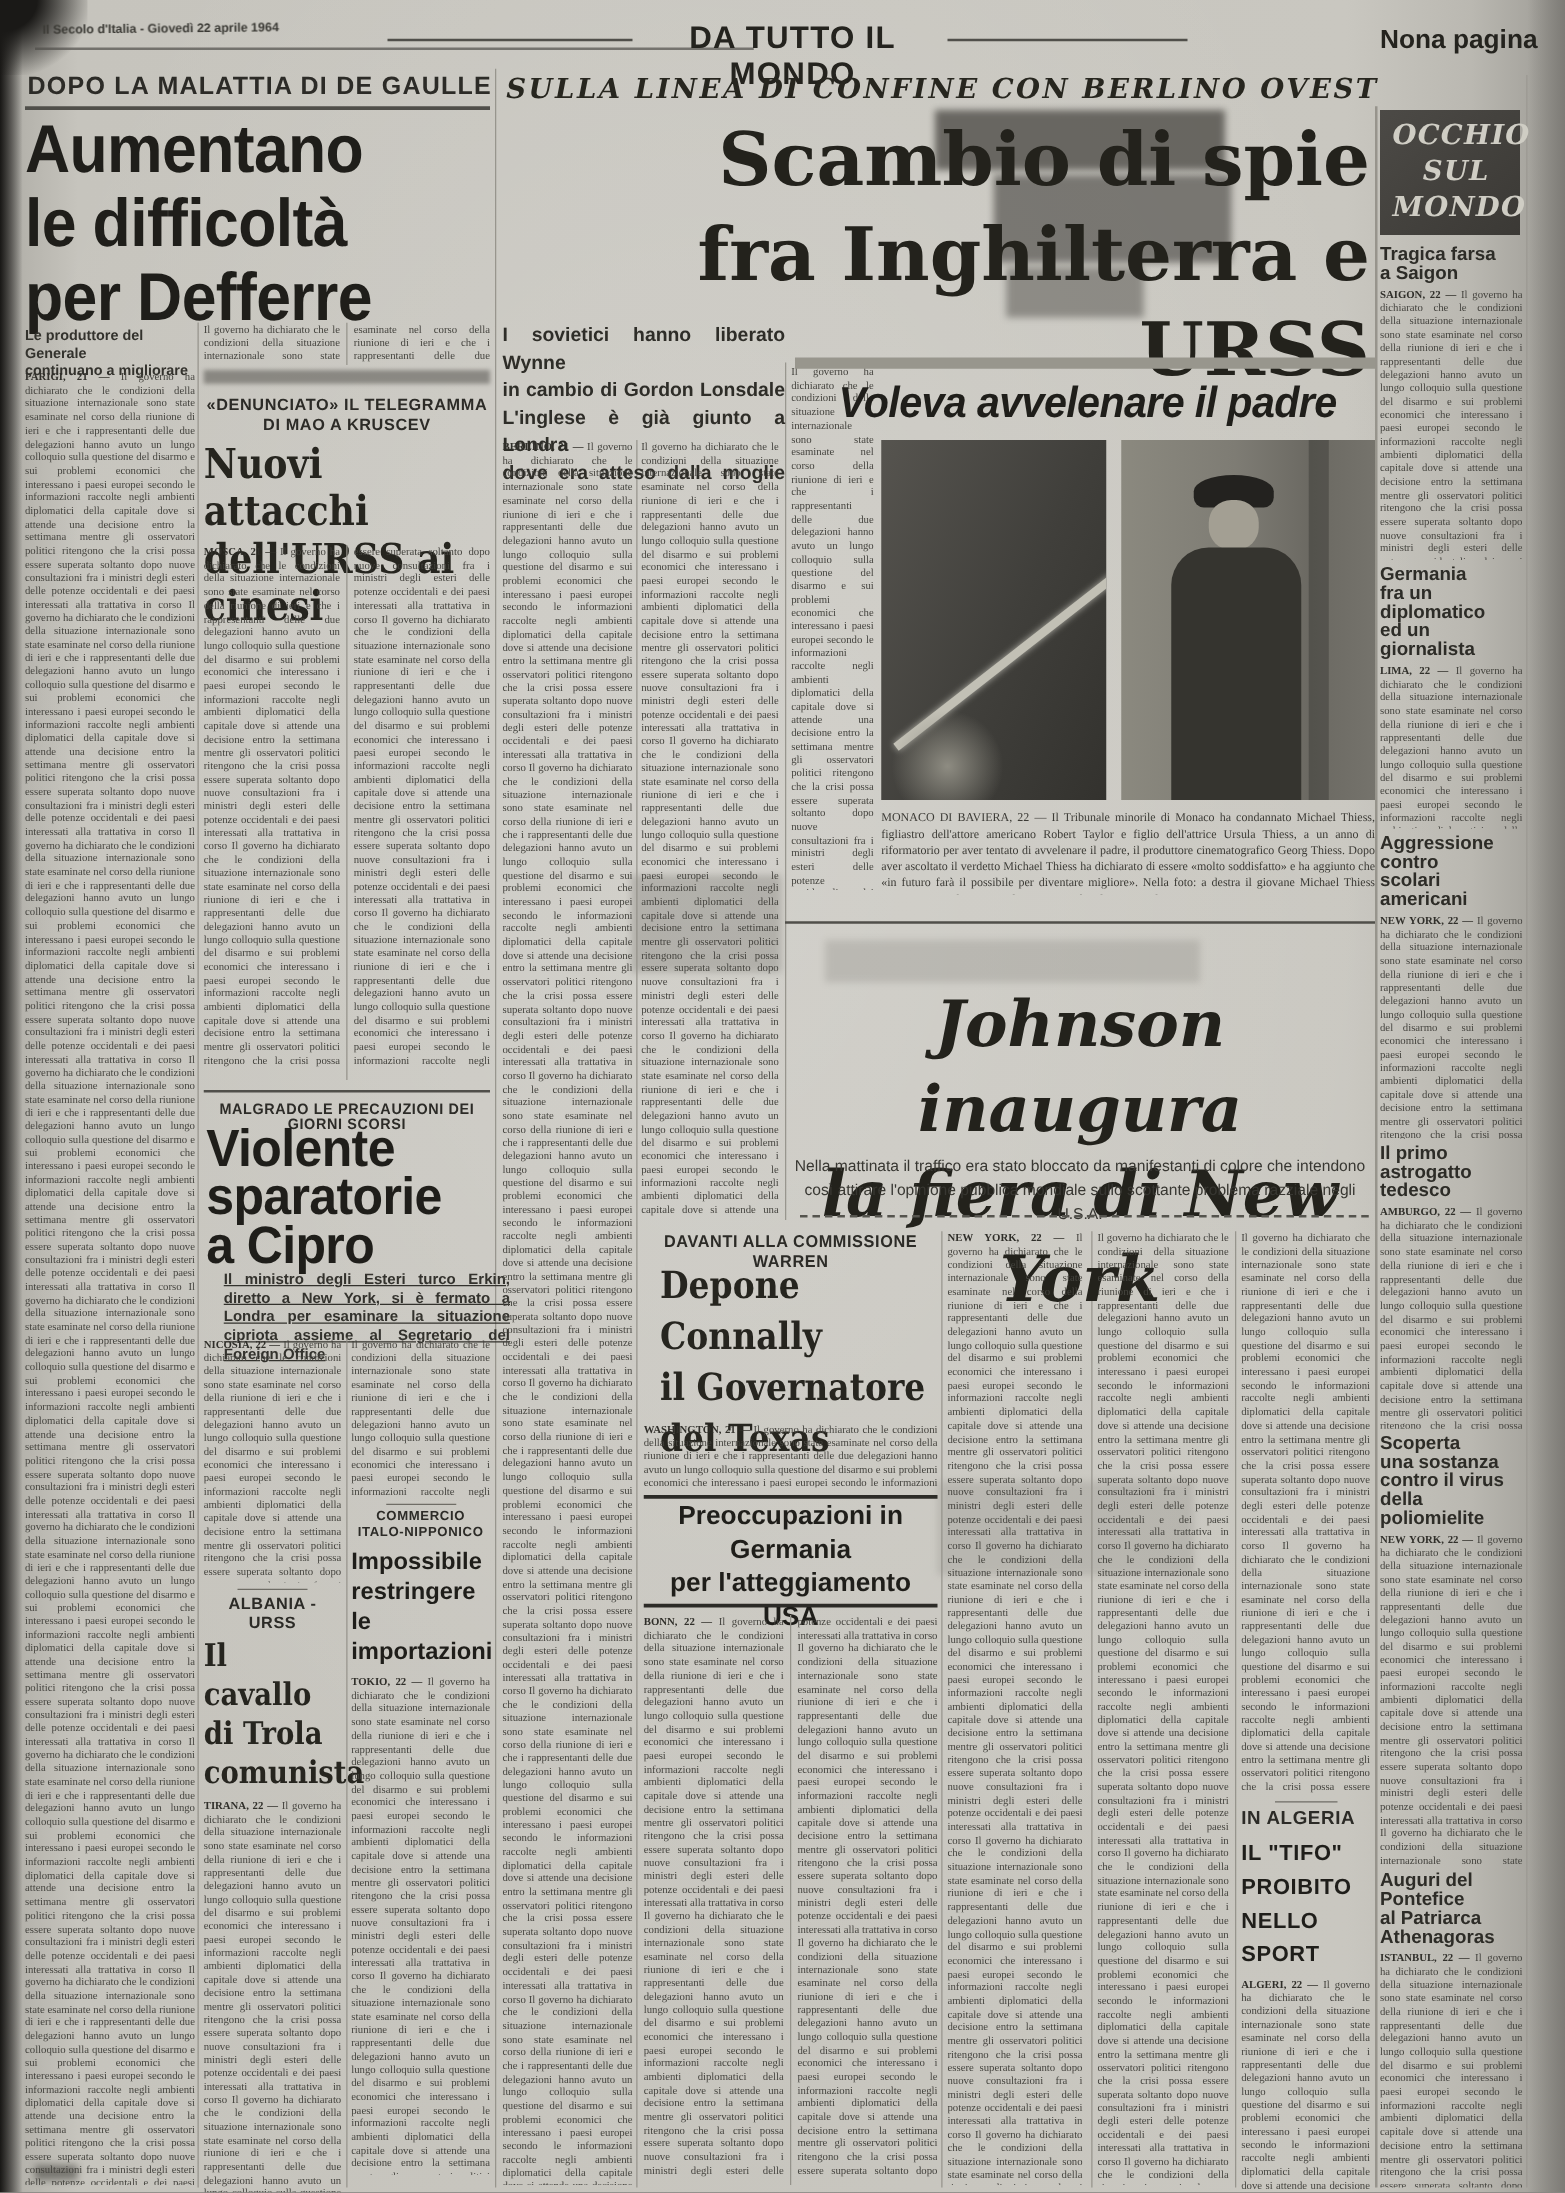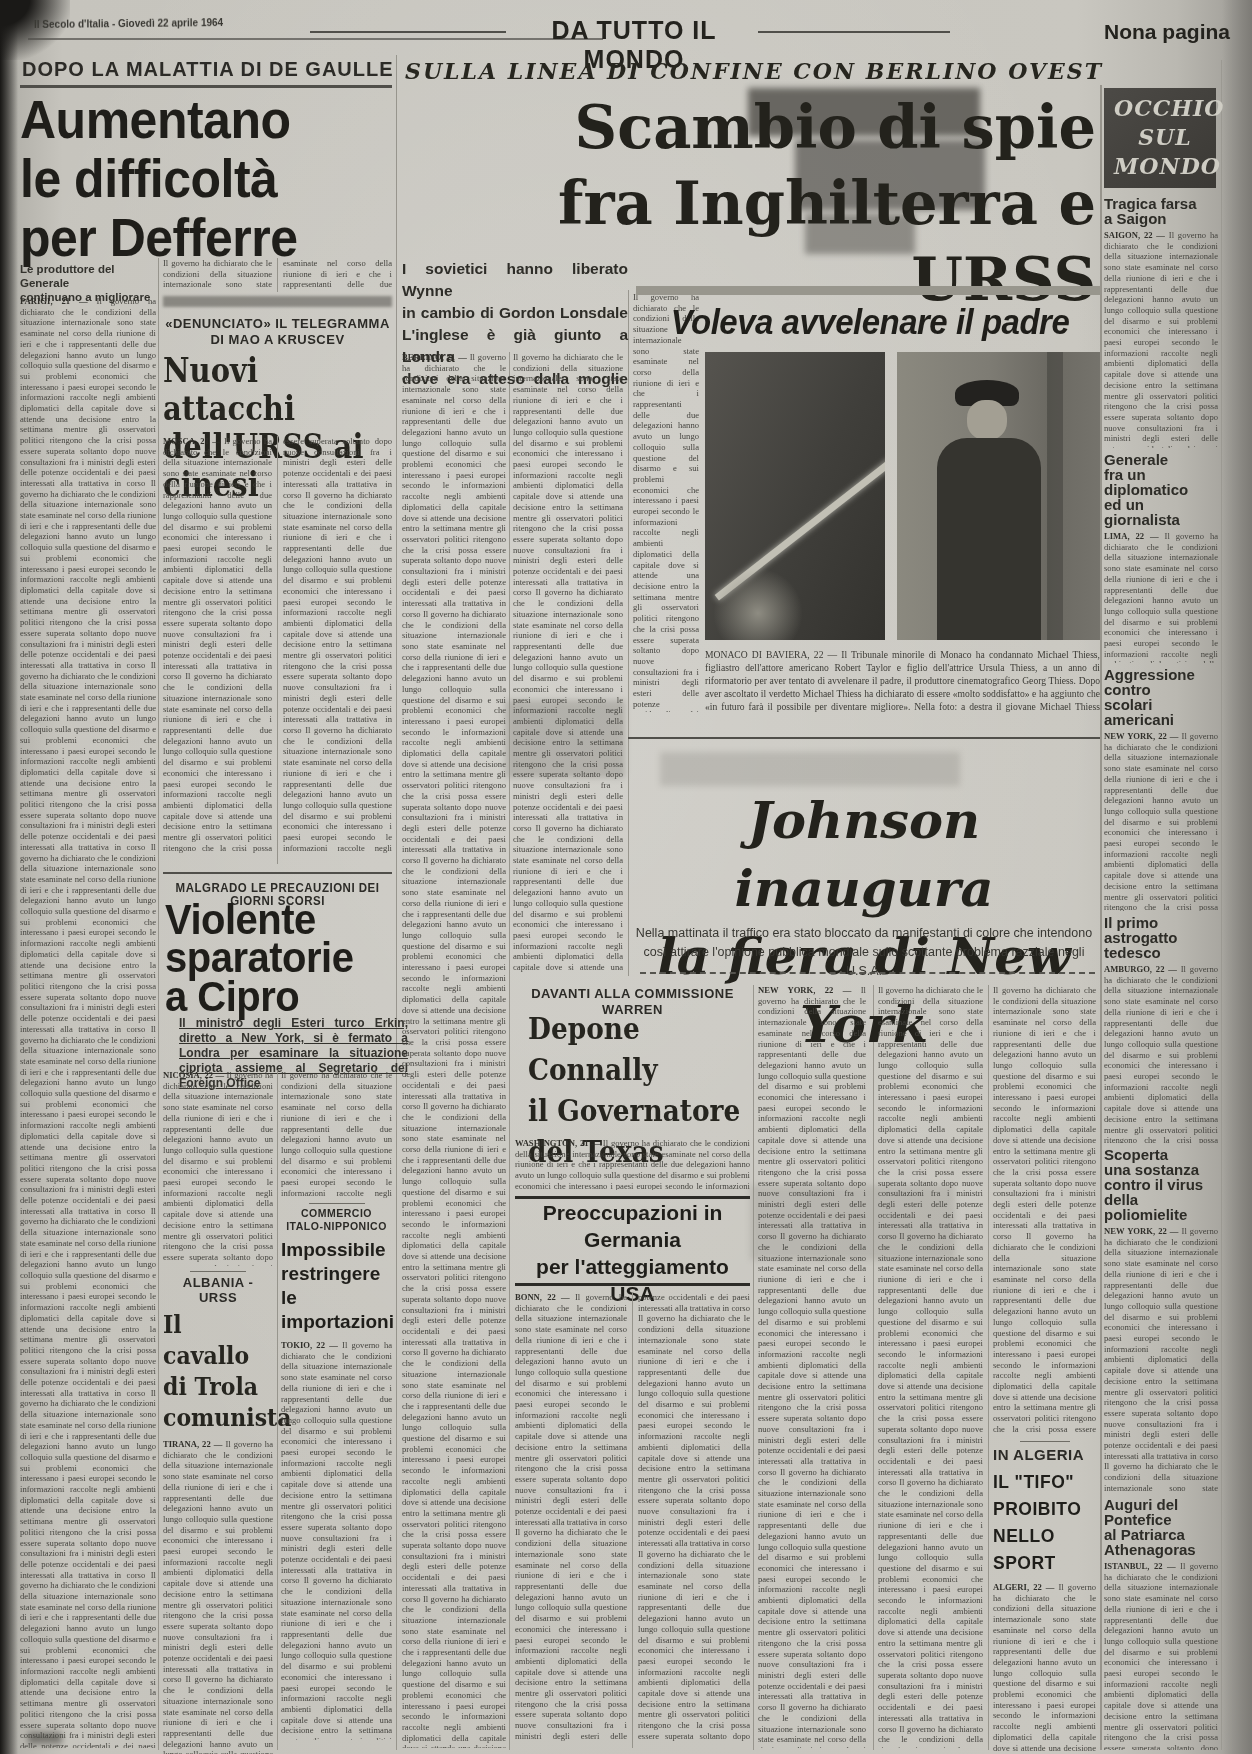--- a/index.html
+++ b/index.html
@@ -258,21 +258,21 @@
       <div>a Saigon</div>
     </div>
     <div class="body">
       <span class="dl">SAIGON, 22 —</span>
       <span> Il governo ha dichiarato che le condizioni della situazione internazionale sono state esaminate nel corso della riunione di ieri e che i rappresentanti delle due delegazioni hanno avuto un lungo colloquio sulla questione del disarmo e sui problemi economici che interessano i paesi europei secondo le informazioni raccolte negli ambienti diplomatici della capitale dove si attende una decisione entro la settimana mentre gli osservatori politici ritengono che la crisi possa essere superata soltanto dopo nuove consultazioni fra i ministri degli esteri delle potenze occidentali e dei paesi interessati alla trattativa in corso Il governo ha dichiarato che le condizioni della situazione internazionale sono state esaminate nel corso della riunione di ieri e che i rappresentanti delle due delegazioni hanno avuto un lungo colloquio sulla questione del disarmo e sui problemi economici che interessano i paesi europei secondo le informazioni raccolte negli ambienti diplomatici della capitale dove si attende una decisione entro la settimana mentre gli osservatori politici ritengono che la crisi possa essere superata soltanto dopo nuove consultazioni fra i ministri degli esteri delle potenze occidentali e dei paesi interessati alla trattativa in corso Il governo ha dichiarato che le condizioni della situazione internazionale sono state esaminate nel corso della riunione di ieri e che i rappresentanti delle due delegazioni hanno avuto un lungo colloquio sulla questione del disarmo e sui problemi economici che interessano i paesi europei secondo le informazioni raccolte negli ambienti diplomatici della capitale dove si attende una decisione entro la settimana mentre gli osservatori politici ritengono che la crisi possa essere superata soltanto dopo nuove consultazioni fra i ministri degli esteri delle potenze occidentali e dei paesi interessati alla trattativa in corso</span>
     </div>
   </div>
 
   <div class="sb-item" style="top:452px;height:211px;">
     <div class="sb-title">
-      <div>Generale</div>
+      <div>Germania</div>
       <div>fra un diplomatico</div>
       <div>ed un giornalista</div>
     </div>
     <div class="body">
       <span class="dl">LIMA, 22 —</span>
       <span> Il governo ha dichiarato che le condizioni della situazione internazionale sono state esaminate nel corso della riunione di ieri e che i rappresentanti delle due delegazioni hanno avuto un lungo colloquio sulla questione del disarmo e sui problemi economici che interessano i paesi europei secondo le informazioni raccolte negli ambienti diplomatici della capitale dove si attende una decisione entro la settimana mentre gli osservatori politici ritengono che la crisi possa essere superata soltanto dopo nuove consultazioni fra i ministri degli esteri delle potenze occidentali e dei paesi interessati alla trattativa in corso Il governo ha dichiarato che le condizioni della situazione internazionale sono state esaminate nel corso della riunione di ieri e che i rappresentanti delle due delegazioni hanno avuto un lungo colloquio sulla questione del disarmo e sui problemi economici che interessano i paesi europei secondo le informazioni raccolte negli ambienti diplomatici della capitale dove si attende una decisione entro la settimana mentre gli osservatori politici ritengono che la crisi possa essere superata soltanto dopo nuove consultazioni fra i ministri degli esteri delle potenze occidentali e dei paesi interessati alla trattativa in corso Il governo ha dichiarato che le condizioni della situazione internazionale sono state esaminate nel corso della riunione di ieri e che i rappresentanti delle due delegazioni hanno avuto un lungo colloquio sulla questione del disarmo e sui problemi economici che interessano i paesi europei secondo le informazioni raccolte negli ambienti diplomatici della capitale dove si attende una decisione entro la settimana mentre gli osservatori politici ritengono che la crisi possa essere superata soltanto dopo nuove consultazioni fra i ministri degli esteri delle potenze occidentali e dei paesi interessati alla trattativa in corso</span>
     </div>
   </div>
 
   <div class="sb-item" style="top:667px;height:244px;">

